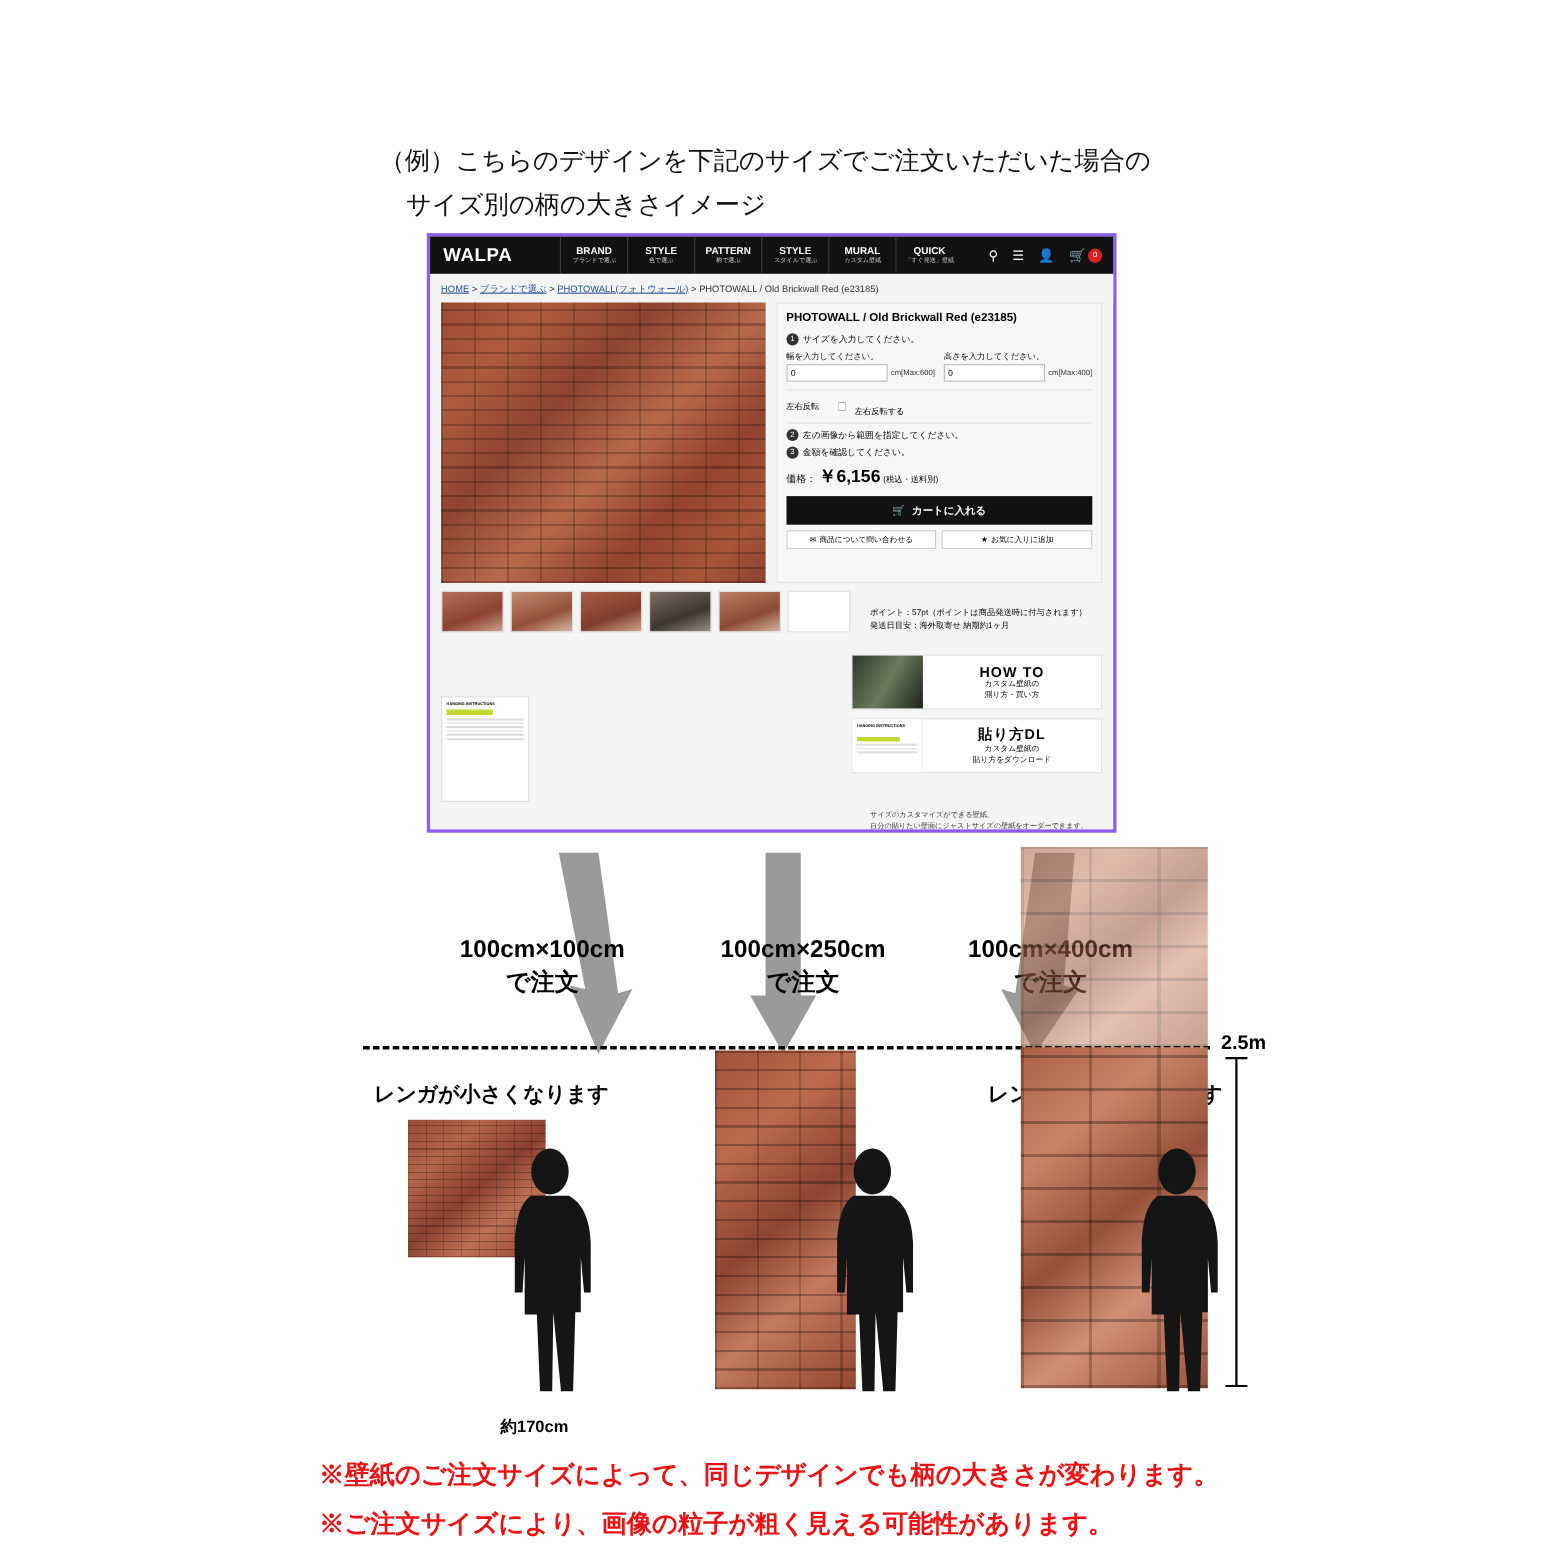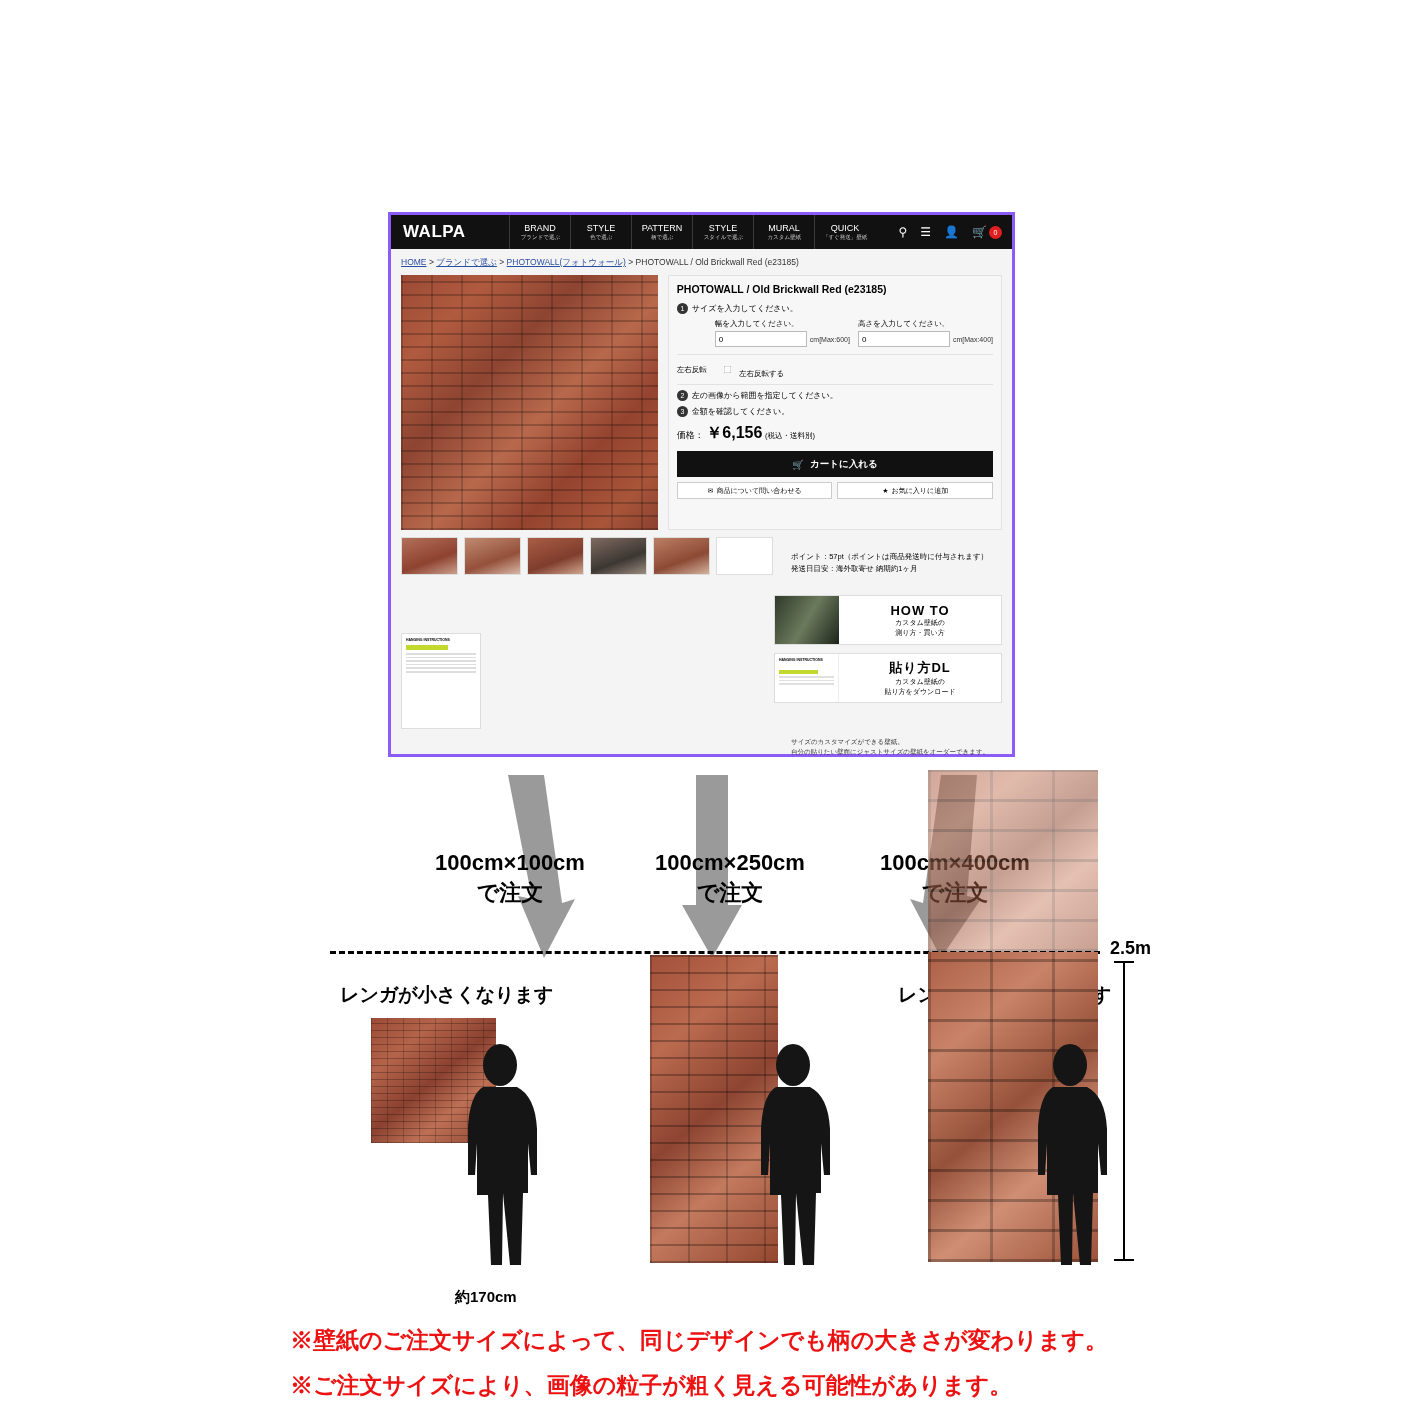--- a/index.html
+++ b/index.html
@@ -43,21 +43,21 @@
   }
   .logo {
     font-size: 17px; font-weight: bold; letter-spacing: .5px;
     padding: 7px 0 0 12px; width: 118px;
   }
   .nav-item {
     width: 61px; border-left: 1px solid #3a3a3a;
     display: flex; flex-direction: column; align-items: center; justify-content: center;
     line-height: 1.15;
   }
-  .nav-item .t { font-size: 9px; font-weight: normal; }
+  .nav-item .t { font-size: 9px; font-weight: bold; }
   .nav-item .s { font-size: 6px; color: #cfcfcf; transform: scale(.92); }
   .nav-icons {
     margin-left: auto; display: flex; align-items: center; gap: 13px;
     padding-right: 10px; font-size: 12px;
   }
   .cart-wrap { position: relative; display: flex; align-items: center; }
   .cart-badge {
     background: #e02020; color: #fff; font-size: 7px;
     border-radius: 50%; width: 13px; height: 13px;
     display: flex; align-items: center; justify-content: center;
@@ -80,21 +80,21 @@
   .info-panel {
     flex: 1; background: #f7f7f7; border: 1px solid #e2e2e2; padding: 7px 8px;
   }
   .prod-title { font-size: 10.5px; font-weight: bold; margin-bottom: 8px; }
   .step { display: flex; align-items: flex-start; gap: 4px; font-size: 8px; margin: 5px 0 3px; }
   .num {
     background: #333; color: #fff; border-radius: 50%;
     width: 11px; height: 11px; min-width: 11px;
     font-size: 7px; display: flex; align-items: center; justify-content: center;
   }
-  .fields { display: flex; gap: 8px; margin-left: 38px; }
+  .fields { display: flex; gap: 8px; }
   .field { flex: 1; }
   .field .lbl { font-size: 7.5px; margin: 2px 0; }
   .field .row { display: flex; align-items: center; gap: 3px; }
   .field input {
     width: 92px; height: 16px; font-size: 8px; border: 1px solid #bbb;
     background: #fff; padding: 0 3px;
   }
   .field .unit { font-size: 7px; color: #333; }
   .flip-row {
     display: flex; gap: 10px; align-items: center; font-size: 7.5px;
@@ -195,20 +195,24 @@
 
   .person { position: absolute; }
   .cap { position: absolute; font-size: 15px; font-weight: bold; }
 </style>
 </head>
 <body>
 
 <div class="page">
 
 
+  <div class="intro">
+    <span>（例）こちらのデザインを下記のサイズでご注文いただいた場合の</span>
+    <span class="l2">サイズ別の柄の大きさイメージ</span>
+  </div>
 
   <div class="browser">
     <div class="nav">
       <div class="logo">WALPA</div>
 
       <div class="nav-item">
         <div class="t">BRAND</div>
         <div class="s">ブランドで選ぶ</div>
       </div>
       <div class="nav-item">
@@ -384,21 +388,21 @@
     <svg width="64" height="185" viewBox="0 0 64 185">
       <path d="M16 0 L48 0 L48 130 L62 130 L32 183 L2 130 L16 130 Z" fill="#9a9a9a"></path>
     </svg>
   </div>
   <div class="arrow" style="left:905px; top:775px;">
     <svg width="80" height="185" viewBox="0 0 80 185">
       <path d="M36 0 L72 0 L62 121 L76 124 L36 183 L5 124 L18 128 Z" fill="#9a9a9a"></path>
     </svg>
   </div>
 
-  <div class="size-label" style="left:385px; top:848px; width:250px;">
+  <div class="size-label" style="left:368px; top:848px; width:250px;">
     <div>100cm×100cm</div>
     <div>で注文</div>
   </div>
   <div class="size-label" style="left:605px; top:848px; width:250px;">
     <div>100cm×250cm</div>
     <div>で注文</div>
   </div>
   <div class="size-label" style="left:830px; top:848px; width:250px;">
     <div>100cm×400cm</div>
     <div>で注文</div>

